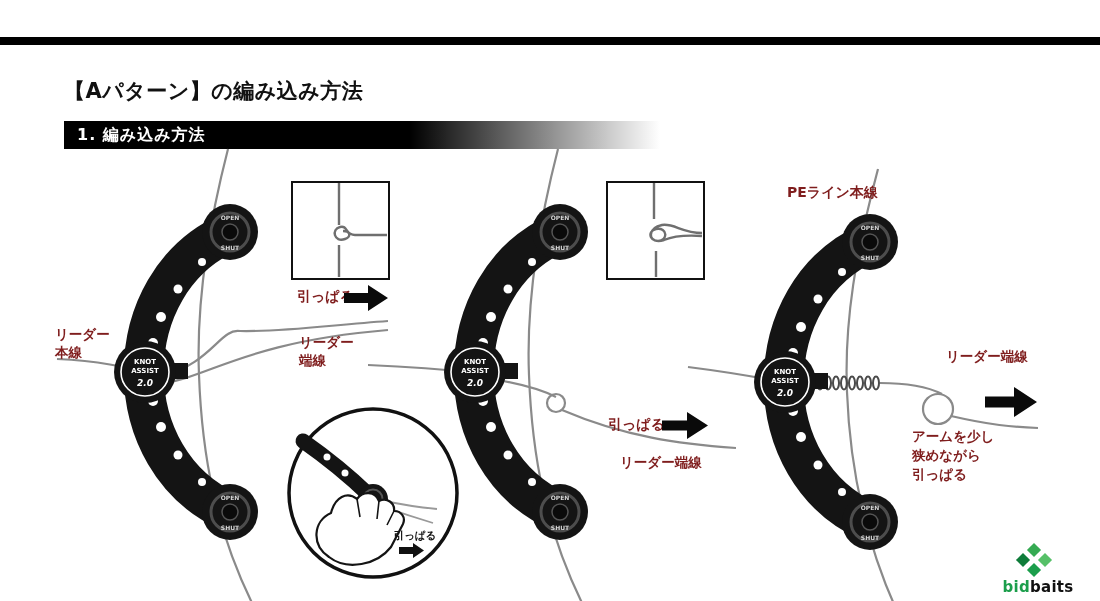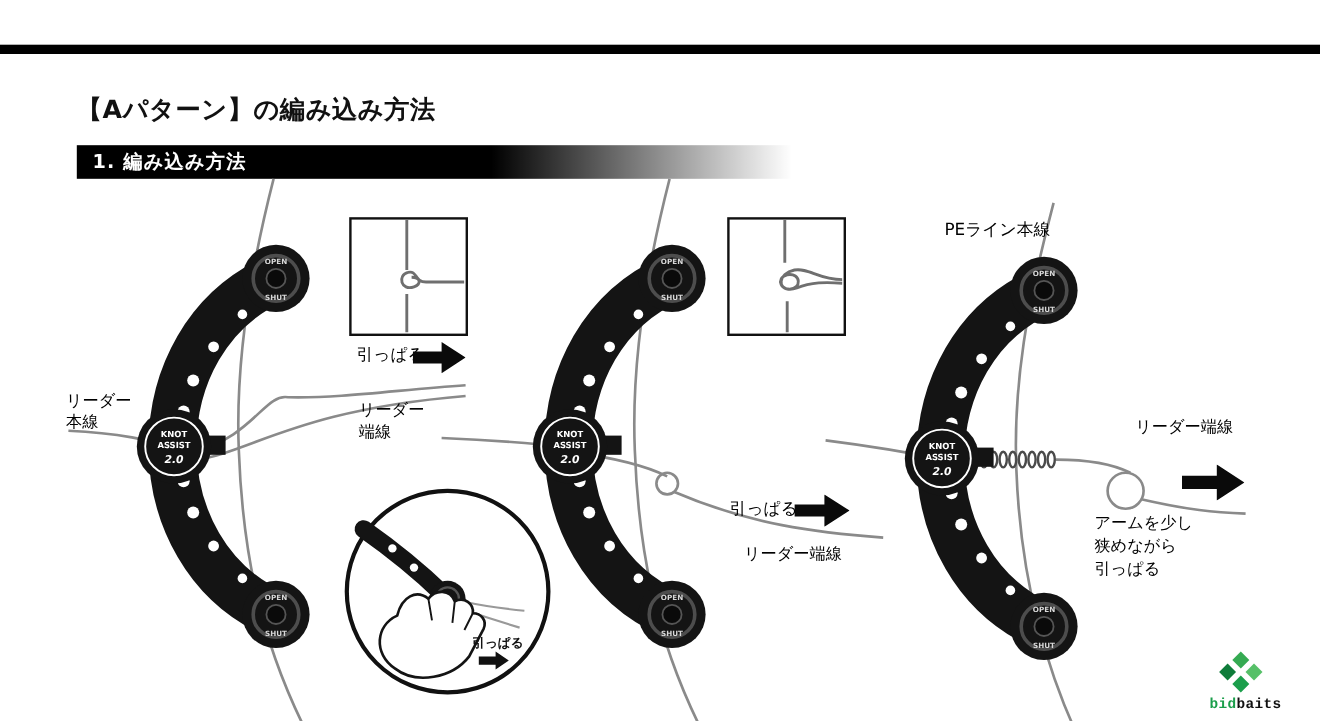--- a/index.html
+++ b/index.html
@@ -7,29 +7,29 @@
           font-family:"DejaVu Sans","Liberation Sans",sans-serif;color:#111;margin-top:37px;}
   .bar{position:absolute;left:0;width:1100px;height:8px;background:#000;}
   .bar.top{top:0}
   .bar.bottom{bottom:0}
   .title{position:absolute;left:64px;top:40px;margin:0;font-size:21px;font-weight:bold;letter-spacing:.5px;}
   .stepbar{position:absolute;top:84px;height:28px;display:flex;align-items:center;color:#fff;
            font-size:16px;font-weight:bold;padding-left:13px;box-sizing:border-box;letter-spacing:1px;}
   .stepbar.s1{left:64px;width:596px;background:linear-gradient(90deg,#000 0%,#000 58%,rgba(0,0,0,0) 100%);}
   .stepbar.s2{left:724px;width:280px;background:linear-gradient(90deg,#000 0%,#000 52%,rgba(0,0,0,0) 100%);}
   .art{position:absolute;left:0;top:0;}
-  .lbl{position:absolute;font-size:13.5px;font-weight:400;line-height:18px;white-space:pre-line;color:#000000;}
+  .lbl{position:absolute;font-size:13.5px;font-weight:700;line-height:18px;white-space:pre-line;color:#7f1d1d;}
   .arrow{position:absolute;line-height:0;}
   .inset{position:absolute;background:#fff;box-sizing:border-box;}
   .inset.sq{border:2.5px solid #111;}
   .inset.circle{border-radius:50%;}
   .logo{position:absolute;left:995px;top:506px;width:86px;text-align:center;}
   .logo .diamonds{position:relative;height:36px;}
   .logo .d{position:absolute;width:10px;height:10px;transform:rotate(45deg);}
-  .logo .text{font-size:12px;font-weight:bold;letter-spacing:.3px;line-height:16px;font-family:Liberation Mono, monospace;}
+  .logo .text{font-size:15px;font-weight:bold;letter-spacing:.3px;line-height:16px;}
   .fline{fill:none;stroke:#8a8a8a;stroke-width:2.2;}
   .kline{fill:none;stroke:#6f6f6f;stroke-width:2.4;}
   text{font-family:"DejaVu Sans","Liberation Sans",sans-serif;}
 </style>
 </head>
 <body>
 
 <div class="canvas">
 
   <div class="bar top"></div>

